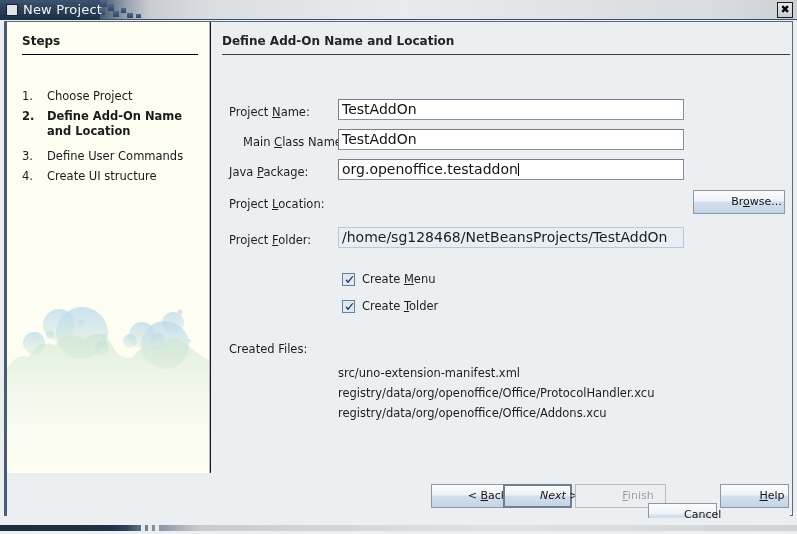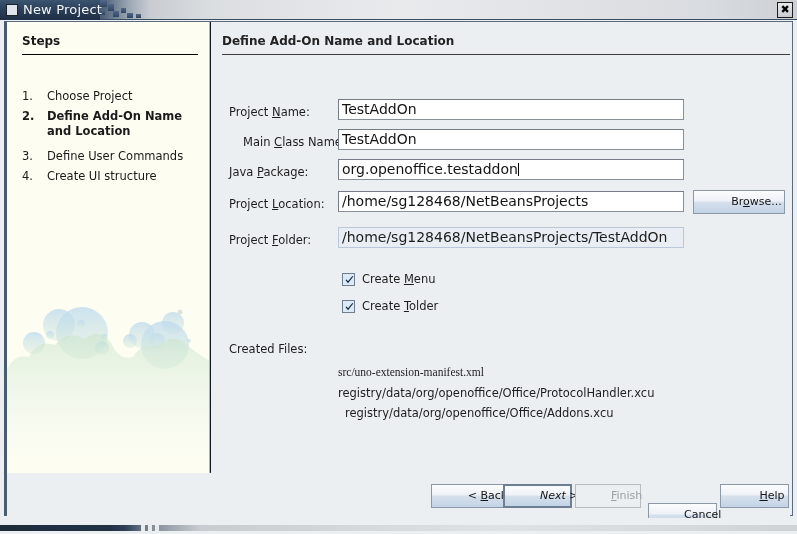--- a/index.html
+++ b/index.html
@@ -314,21 +314,20 @@
         <div class="flabel" style="left:18px; top:83px;"><span>Project </span><span class="mn">N</span><span>ame:</span></div>
         <div class="field" style="left:127px; top:77px; width:346px;">TestAddOn</div>
 
         <div class="flabel" style="left:32px; top:113px;"><span>Main </span><span class="mn">C</span><span>lass Name:</span></div>
         <div class="field" style="left:127px; top:107px; width:346px;">TestAddOn</div>
 
         <div class="flabel" style="left:18px; top:143px;"><span>Java </span><span class="mn">P</span><span>ackage:</span></div>
         <div class="field" style="left:127px; top:137px; width:346px;"><span>org.openoffice.testaddon</span><span class="caret"></span></div>
 
         <div class="flabel" style="left:18px; top:175px;"><span>Project </span><span class="mn">L</span><span>ocation:</span></div>
-        <div class="field" style="left:127px; top:169px; width:346px;">/home/sg128468/NetBeansProjects</div>
         <div class="btn" style="left:482px; top:168px; width:92px;"><span>Br</span><span class="mn">o</span><span>wse...</span></div>
 
         <div class="flabel" style="left:18px; top:211px;"><span>Project </span><span class="mn">F</span><span>older:</span></div>
         <div class="field readonly" style="left:127px; top:205px; width:346px;">/home/sg128468/NetBeansProjects/TestAddOn</div>
 
         <div class="cbrow" style="left:131px; top:250px;">
           <span class="cbox">
             <svg width="11" height="11" viewBox="0 0 11 11">
                 <path d="M1.5 5 L4 8.2 L9.5 1.2 L8.2 1.2 L4 6.2 L2.6 4.6 Z" fill="#12243a"></path>
               </svg>
@@ -339,31 +338,31 @@
         <div class="cbrow" style="left:131px; top:277px;">
           <span class="cbox">
             <svg width="11" height="11" viewBox="0 0 11 11">
                 <path d="M1.5 5 L4 8.2 L9.5 1.2 L8.2 1.2 L4 6.2 L2.6 4.6 Z" fill="#12243a"></path>
               </svg>
           </span>
           <span class="cblabel"><span>Create </span><span class="mn">T</span><span>older</span></span>
         </div>
 
         <div class="flabel" style="left:18px; top:320px;">Created Files:</div>
-        <div class="cfile" style="left:127px; top:344px;font-family:Liberation Serif, serif;">src/uno-extension-manifest.xml</div>
+        <div class="cfile" style="left:127px; top:344px;">src/uno-extension-manifest.xml</div>
         <div class="cfile" style="left:127px; top:364px;">registry/data/org/openoffice/Office/ProtocolHandler.xcu</div>
-        <div class="cfile" style="left:134px; top:384px;">registry/data/org/openoffice/Office/Addons.xcu</div>
+        <div class="cfile" style="left:127px; top:384px;">registry/data/org/openoffice/Office/Addons.xcu</div>
       </div>
 
     </div>
 
     <div id="buttonbar">
       <div class="btn" style="left:424px; top:10px; width:78px;"><span>&lt; </span><span class="mn">B</span><span>ack</span></div>
       <div class="btn default" style="left:496px; top:10px; width:69px;font-style:italic;"><span>Next &gt;</span><span class="mn"></span><span></span></div>
-      <div class="btn disabled" style="left:568px; top:10px; width:66px;text-align:center;"><span></span><span class="mn">F</span><span>inish</span></div>
+      <div class="btn disabled" style="left:568px; top:10px; width:91px;text-align:center;"><span></span><span class="mn">F</span><span>inish</span></div>
       <div class="btn" style="left:641px; top:10px; width:69px;margin-top:19px;"><span>Cancel</span><span class="mn"></span><span></span></div>
       <div class="btn" style="left:713px; top:10px; width:69px;"><span></span><span class="mn">H</span><span>elp</span></div>
     </div>
   </div>
 
   <div id="bottom-strip">
     <div id="bottom-bar"></div>
     <div class="bpix" style="left:141px;"></div>
     <div class="bpix" style="left:148px;"></div>
     <div class="bpix" style="left:155px;"></div>

